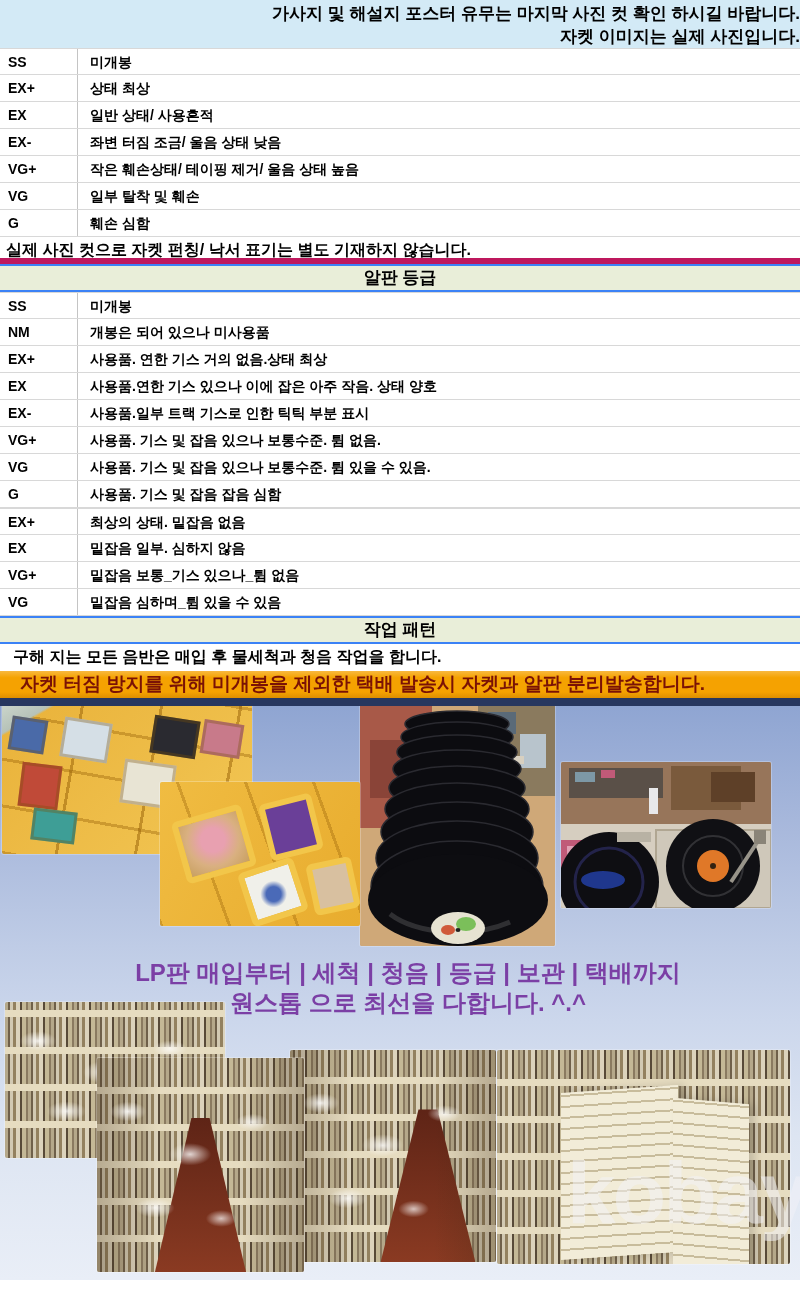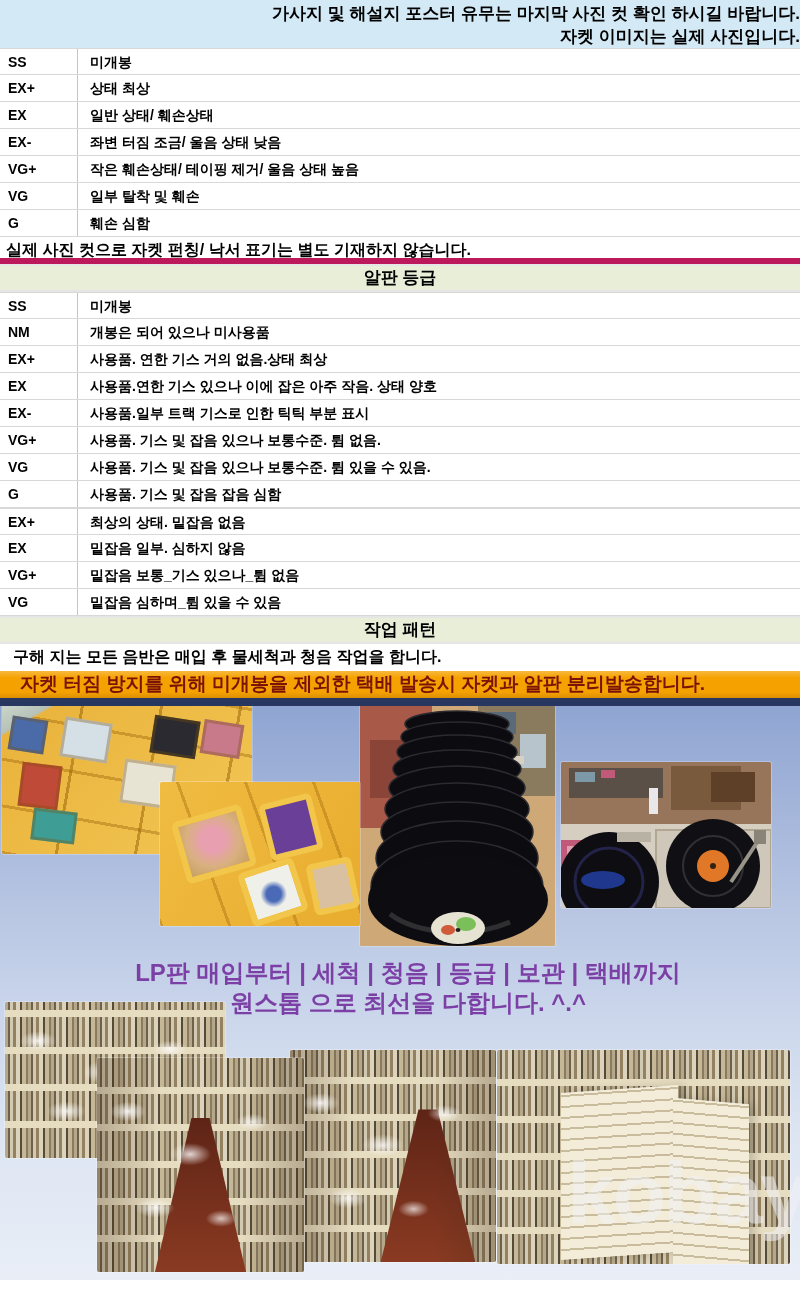--- a/index.html
+++ b/index.html
@@ -17,21 +17,21 @@
     font-size:17px; line-height:23px; padding-top:2px;
   }
 
   
   .grade-row { display:flex; height:27px; line-height:26px; border-bottom:1px solid #d8d8d8; font-size:14px;justify-content:flex-end; }
   .grade-row:first-of-type { border-top:1px solid #d8d8d8; }
   .cell-grade { width:78px; padding-left:8px; border-right:1px solid #c4c4c4; }
   .cell-desc  { flex:1; padding-left:12px; }
   .note-row   { height:27px; line-height:26px; padding-left:6px; font-size:16px; border-bottom:6px solid #be185d; }
 
-  .hdr-wrap { height:28px; padding:2px 0; background:#e5e5e5; }
+  .hdr-wrap { height:28px; padding:2px 0; background:#3b82f6; }
   .section-hdr {
     height:24px; line-height:24px; background:#e9eed9;
     text-align:center; font-size:17px;
   }
 
   .work-line { height:27px; line-height:26px; padding-left:13px; font-size:16px; }
 
   .notice-bar {
     height:27px; line-height:26px; padding-left:20px;
     background:linear-gradient(180deg,#f8b93f 0%,#f5a201 25%,#f5a201 78%,#dd8e00 100%);
@@ -120,21 +120,21 @@
     <div class="grade-row">
       <div class="cell-grade">SS</div>
       <div class="cell-desc">미개봉</div>
     </div>
     <div class="grade-row">
       <div class="cell-grade">EX+</div>
       <div class="cell-desc">상태 최상</div>
     </div>
     <div class="grade-row">
       <div class="cell-grade">EX</div>
-      <div class="cell-desc">일반 상태/ 훼손상태</div>
+      <div class="cell-desc">일반 상태/ 사용흔적</div>
     </div>
     <div class="grade-row">
       <div class="cell-grade">EX-</div>
       <div class="cell-desc">좌변 터짐 조금/ 울음 상태 낮음</div>
     </div>
     <div class="grade-row">
       <div class="cell-grade">VG+</div>
       <div class="cell-desc">작은 훼손상태/ 테이핑 제거/ 울음 상태 높음</div>
     </div>
     <div class="grade-row">

